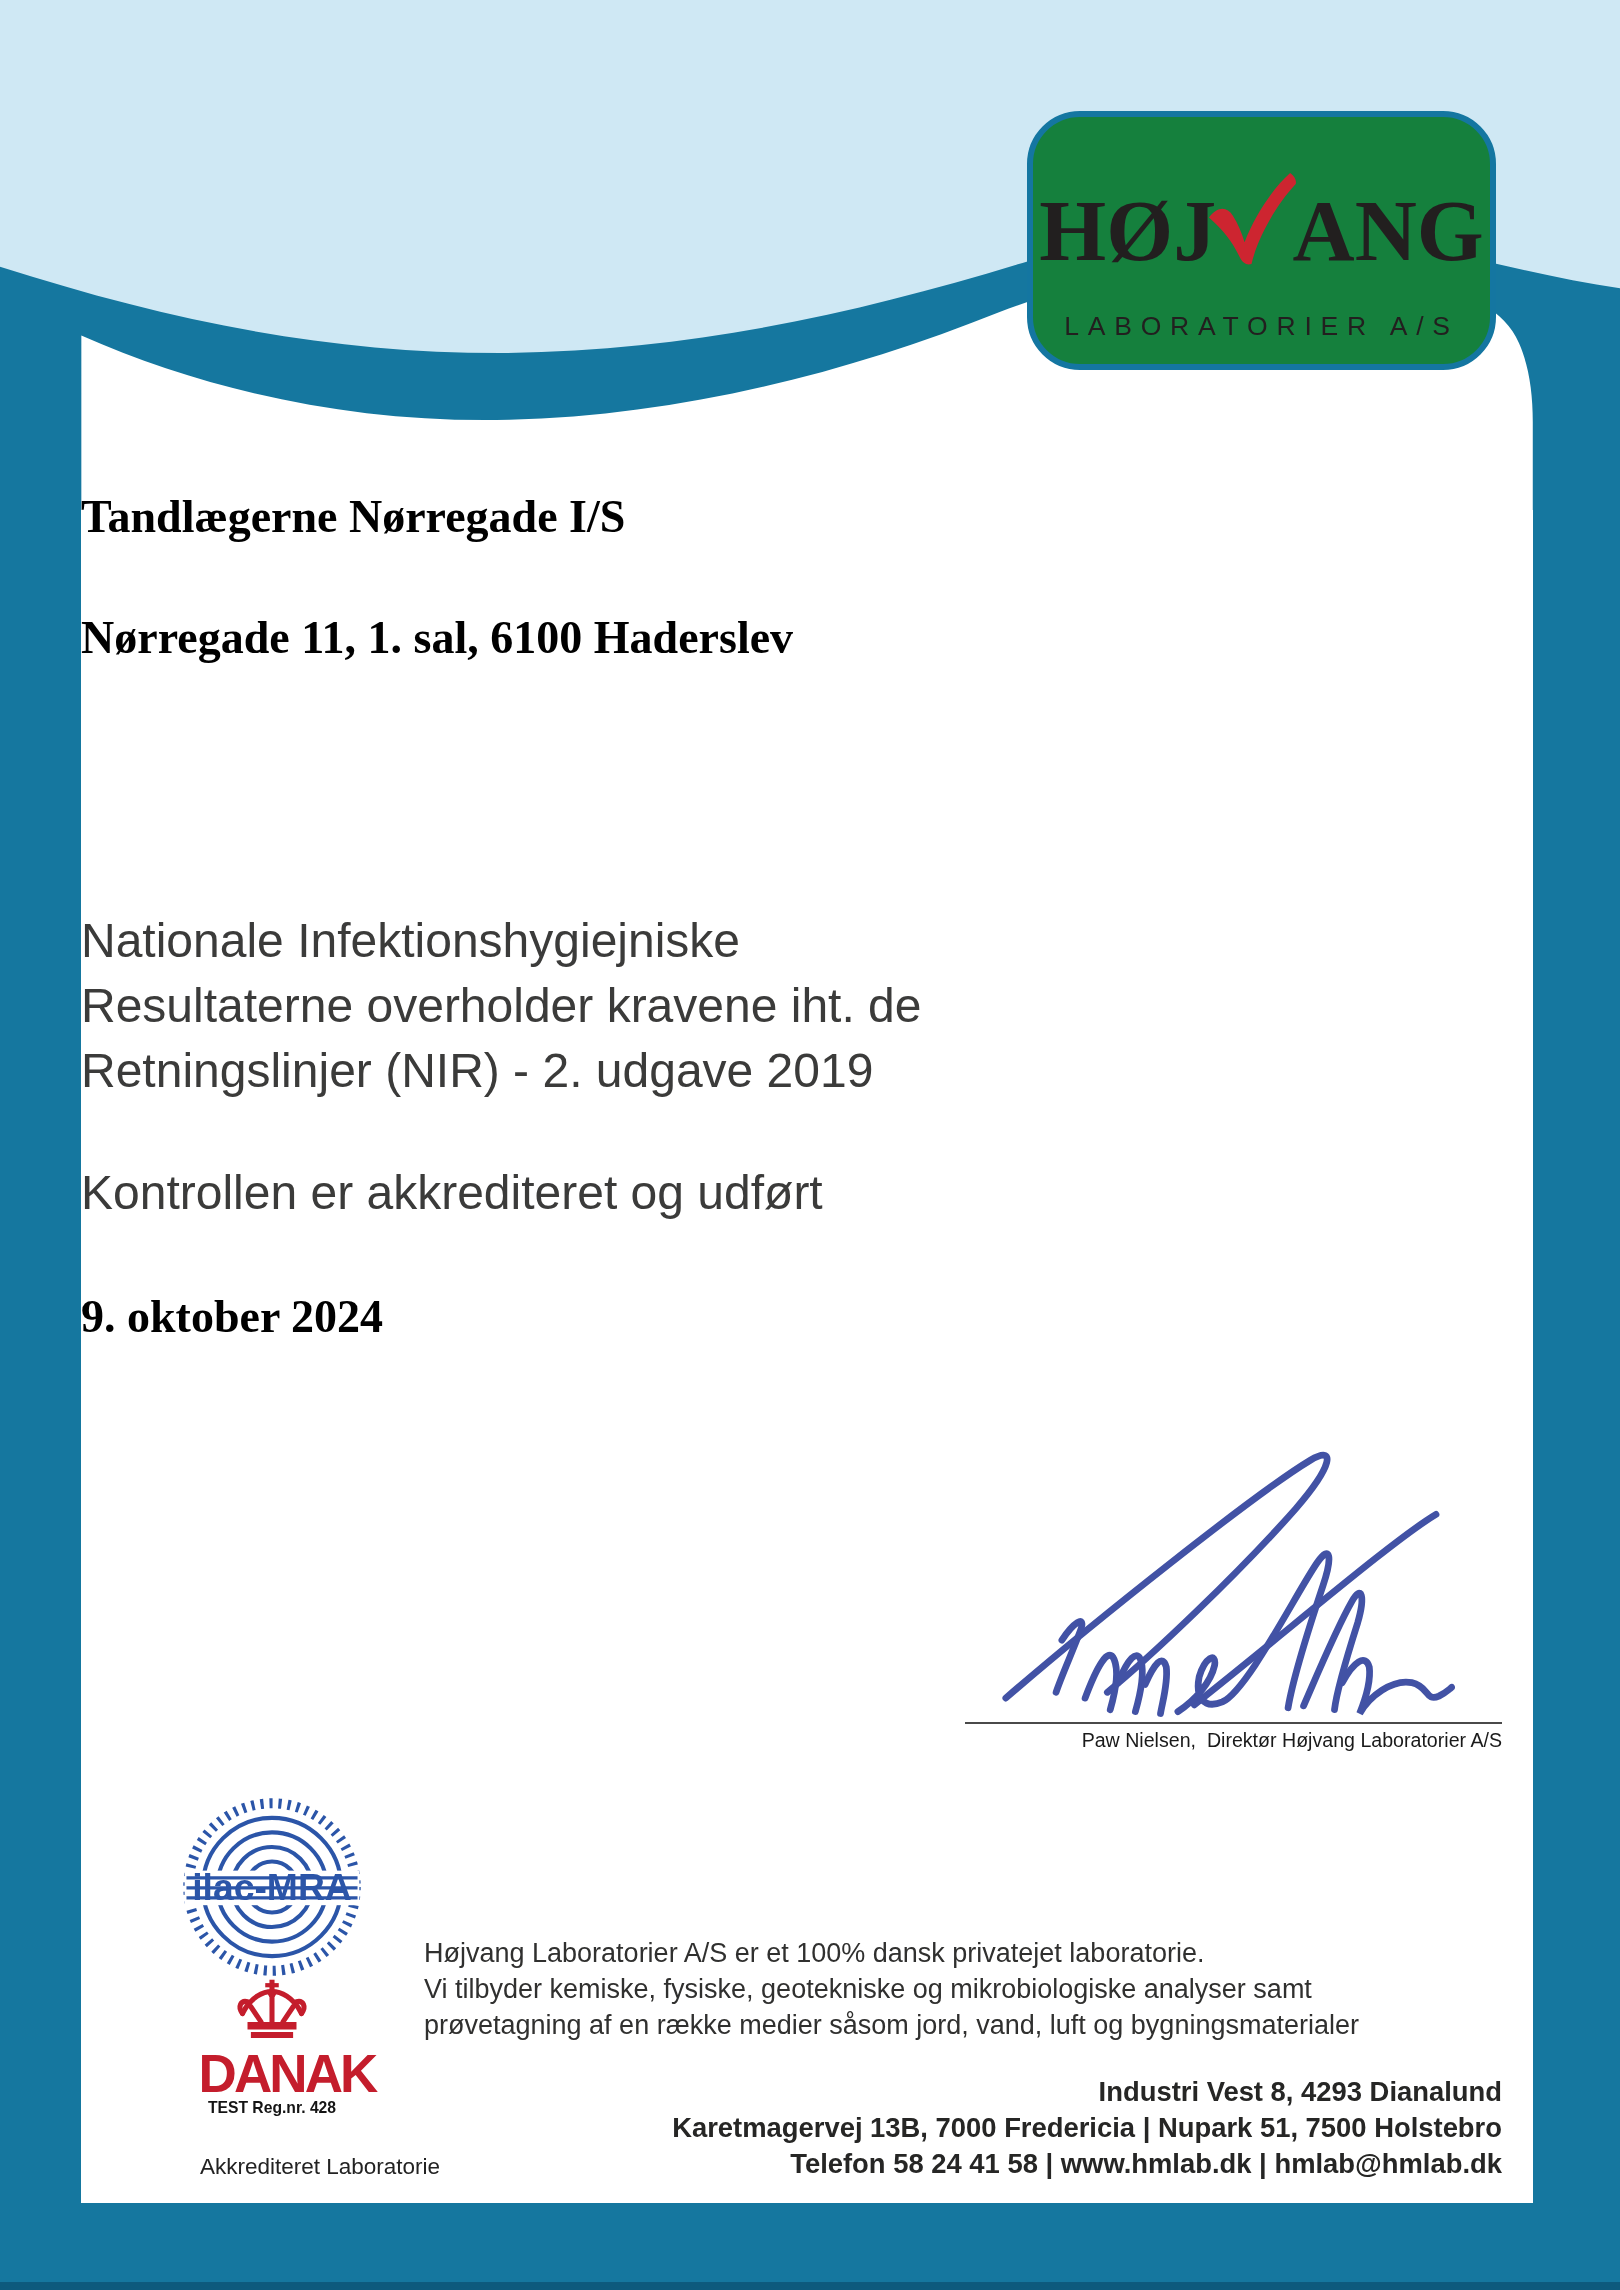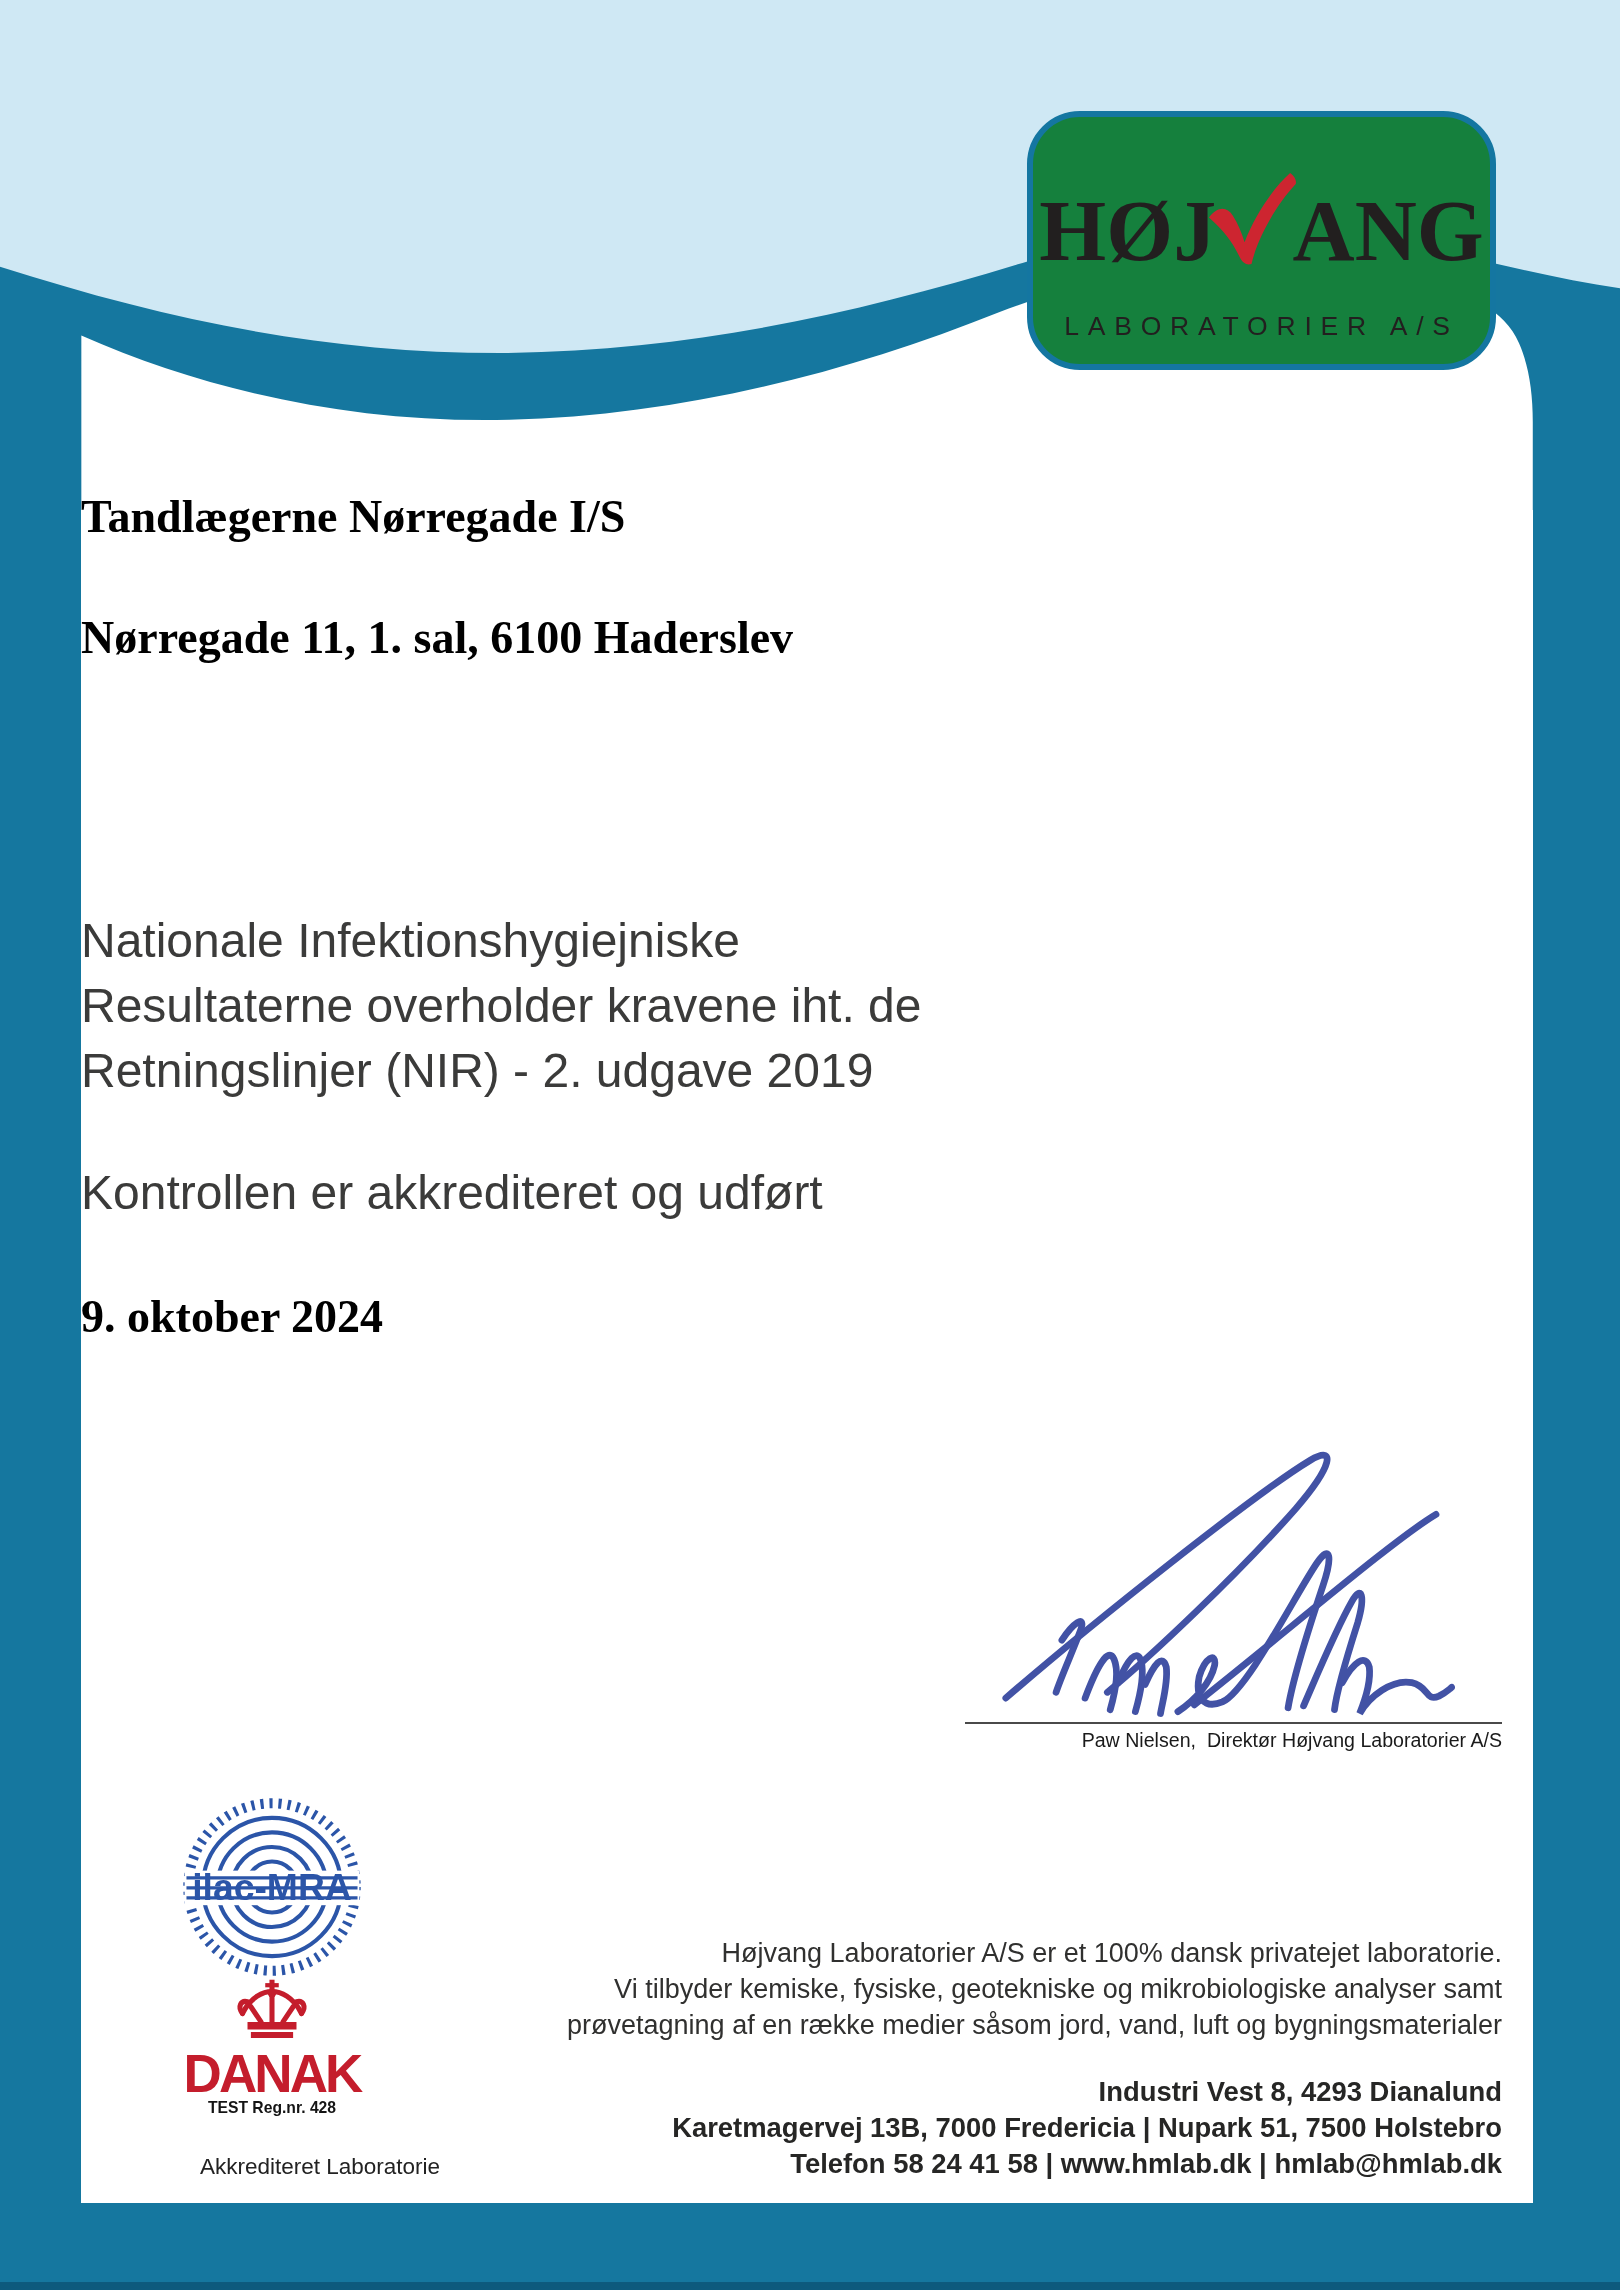--- a/index.html
+++ b/index.html
@@ -46,33 +46,33 @@
   #signature-rule{position:absolute;left:965px;top:1722px;width:537px;height:0;border-top:2px solid #4a4a4a;z-index:5;}
   #signature-caption{
     position:absolute;left:965px;top:1729px;width:537px;text-align:right;
     font-size:19.6px;color:#1a1a1a;z-index:5;white-space:pre;
   }
   
   #ilac-seal{position:absolute;left:181px;top:1796px;width:182px;height:182px;z-index:5;}
   #danak-crown{position:absolute;left:234px;top:1978px;width:76px;height:71px;z-index:5;}
   #danak-wordmark{
     position:absolute;left:81px;top:2047px;width:382px;text-align:center;z-index:5;
-    font-size:53px;font-weight:bold;color:#c41d2c;letter-spacing:-2.9px;line-height:53px;
+    font-size:53px;font-weight:bold;color:#c41d2c;letter-spacing:-2.9px;line-height:53px;padding-left:15px;
   }
   #danak-reg{
     position:absolute;left:81px;top:2099px;width:382px;text-align:center;z-index:5;
     font-size:15.7px;font-weight:bold;color:#141414;
   }
   #accreditation-label{
     position:absolute;left:81px;top:2154px;width:382px;text-align:center;z-index:5;
     font-size:22.5px;color:#222222;margin-left:48px;
   }
   
   #footer-about{
-    position:absolute;right:118px;top:1935px;width:1078px;text-align:right;z-index:5;
+    position:absolute;right:118px;top:1935px;width:1078px;text-align:left;z-index:5;
     font-size:27px;line-height:36px;color:#30302f;
   }
   #footer-address{
     position:absolute;right:118px;top:2074px;width:1078px;text-align:right;z-index:5;
     font-size:27.4px;line-height:36px;color:#262625;font-weight:bold;
   }
 </style>
 </head>
 <body>
 

